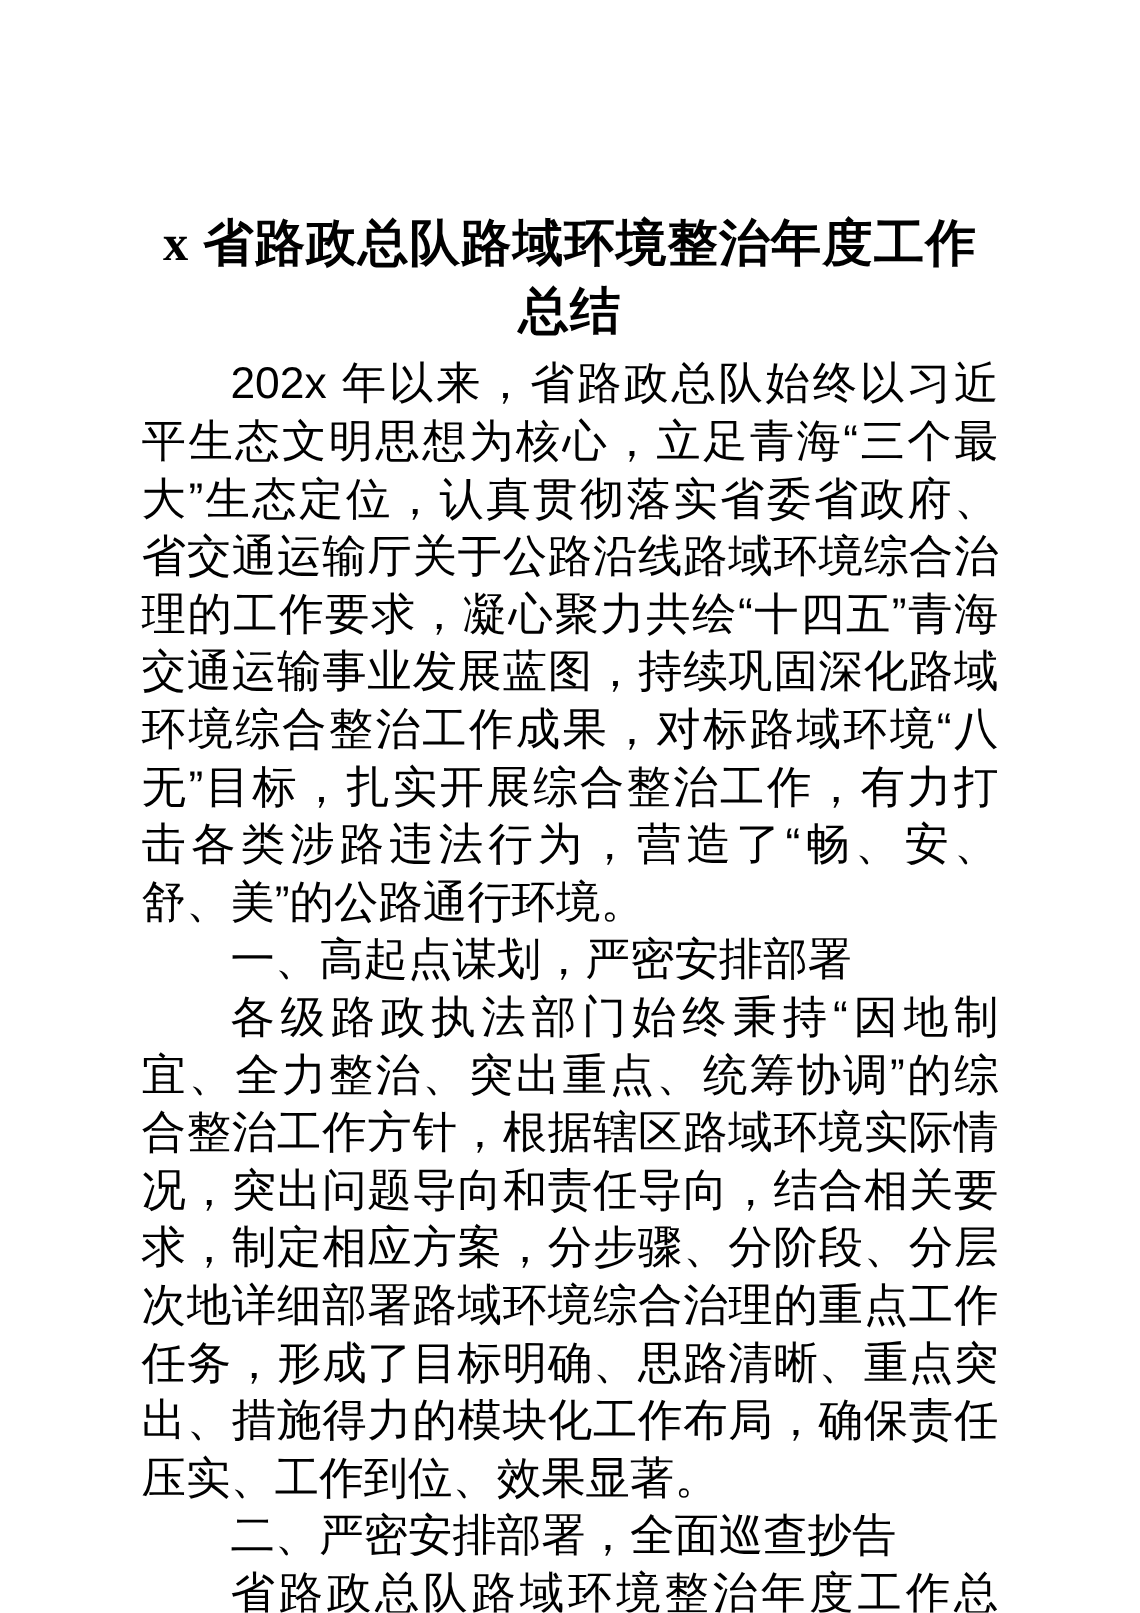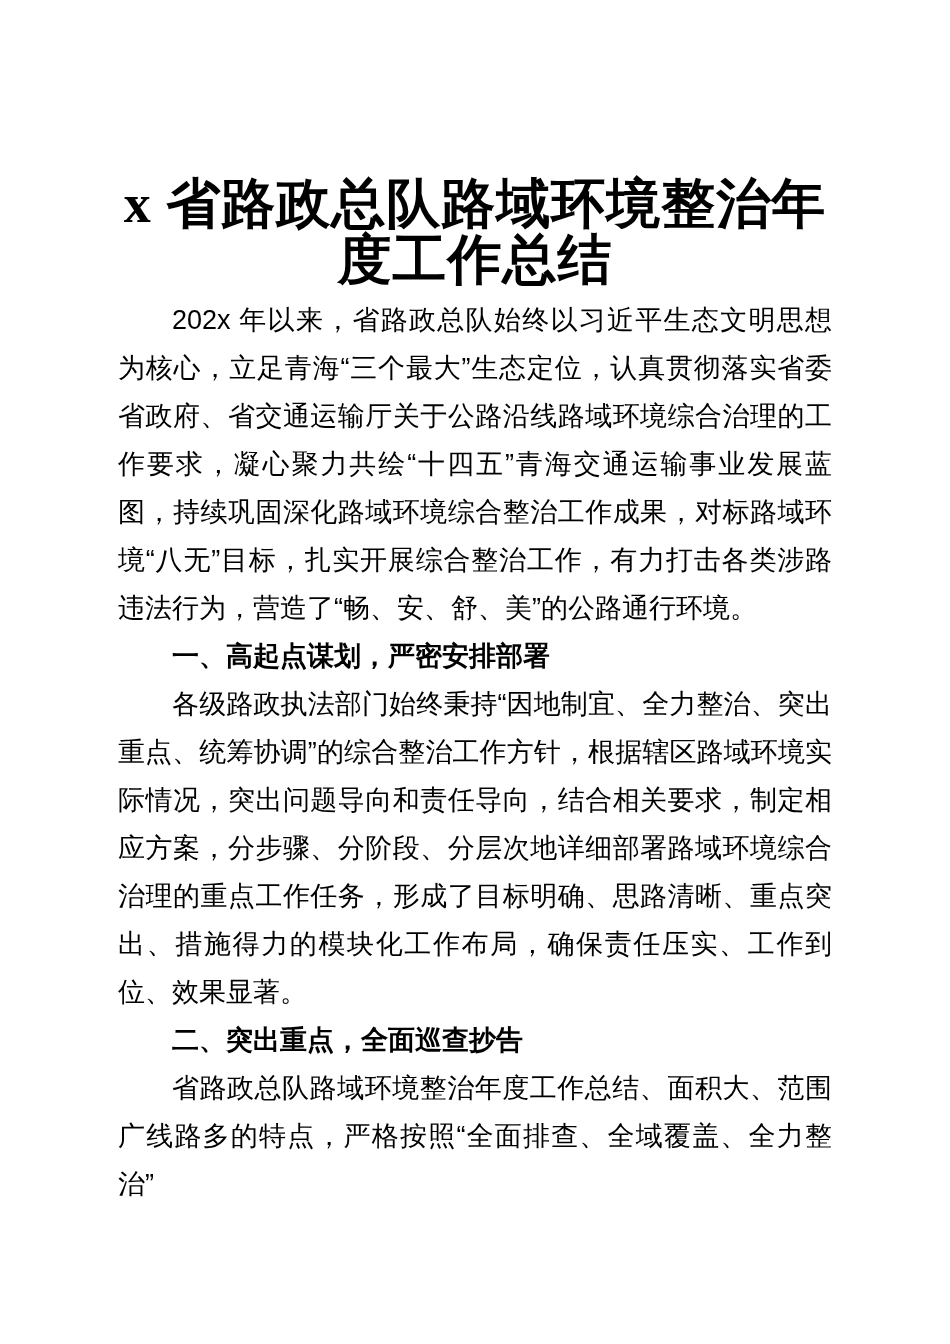--- a/index.html
+++ b/index.html
@@ -15,47 +15,47 @@
     background: #ffffff;
     color: #000000;
     padding: 176px 118px 0 118px;
     overflow: hidden;
     font-family: "Liberation Sans", "DejaVu Sans", sans-serif;
   }
   .doc-title {
     margin: 0 0 8px 0;
     font-family: "Liberation Serif", "DejaVu Serif", serif;
     font-weight: bold;
-    font-size: 54px;
+    font-size: 42px;
     line-height: 56px;
     text-align: center;
     letter-spacing: 1px;
   }
   .para {
     margin: 0;
-    font-size: 27px;
+    font-size: 37px;
     line-height: 48px;
     text-indent: 2em;
     text-align: justify;
     text-justify: inter-ideograph;
     font-weight: normal;
   }
   .para.heading {
-    font-weight: bold;
+    font-weight: normal;
     text-align: left;
   }
 </style>
 </head>
 <body>
 
 <div class="page" style="background: rgb(255, 255, 255); color: rgb(0, 0, 0);">
   <h1 class="doc-title">x 省路政总队路域环境整治年度工作总结</h1>
 
   <p class="para">202x 年以来，省路政总队始终以习近平生态文明思想为核心，立足青海“三个最大”生态定位，认真贯彻落实省委省政府、省交通运输厅关于公路沿线路域环境综合治理的工作要求，凝心聚力共绘“十四五”青海交通运输事业发展蓝图，持续巩固深化路域环境综合整治工作成果，对标路域环境“八无”目标，扎实开展综合整治工作，有力打击各类涉路违法行为，营造了“畅、安、舒、美”的公路通行环境。</p>
 
   <h2 class="para heading">一、高起点谋划，严密安排部署</h2>
 
   <p class="para">各级路政执法部门始终秉持“因地制宜、全力整治、突出重点、统筹协调”的综合整治工作方针，根据辖区路域环境实际情况，突出问题导向和责任导向，结合相关要求，制定相应方案，分步骤、分阶段、分层次地详细部署路域环境综合治理的重点工作任务，形成了目标明确、思路清晰、重点突出、措施得力的模块化工作布局，确保责任压实、工作到位、效果显著。</p>
 
-  <h2 class="para heading">二、突出重点，全面巡查抄告</h2>
+  <h2 class="para heading">二、严密安排部署，全面巡查抄告</h2>
 
   <p class="para">省路政总队路域环境整治年度工作总结、面积大、范围广线路多的特点，严格按照“全面排查、全域覆盖、全力整治”</p>
 </div>
 
 </body></html>

